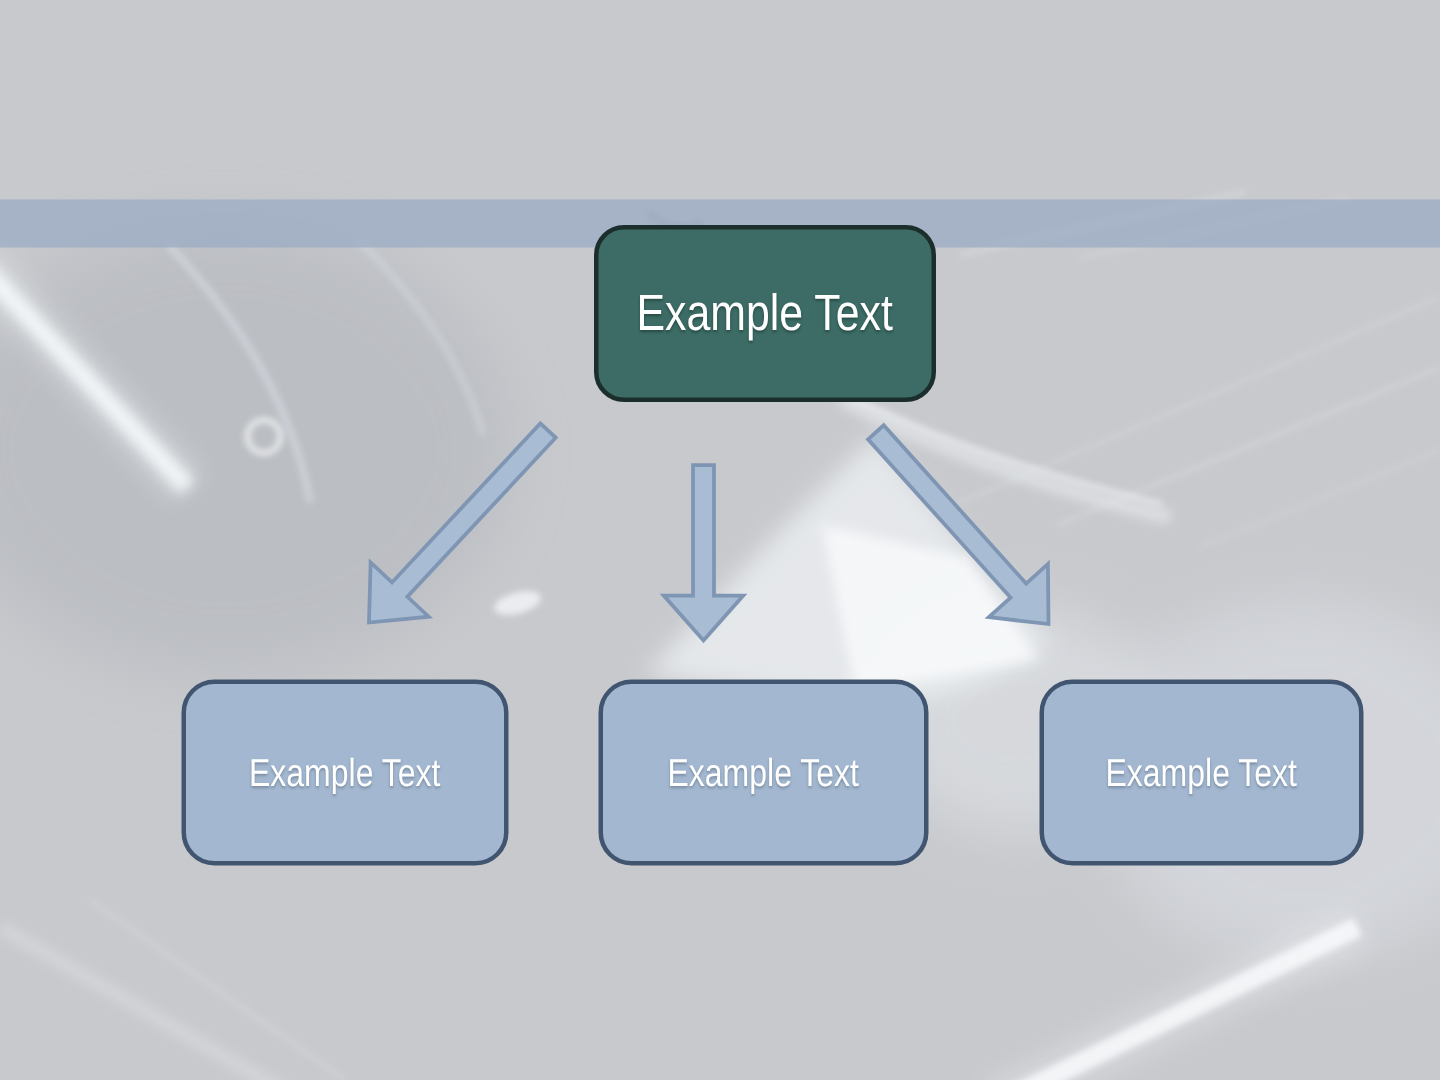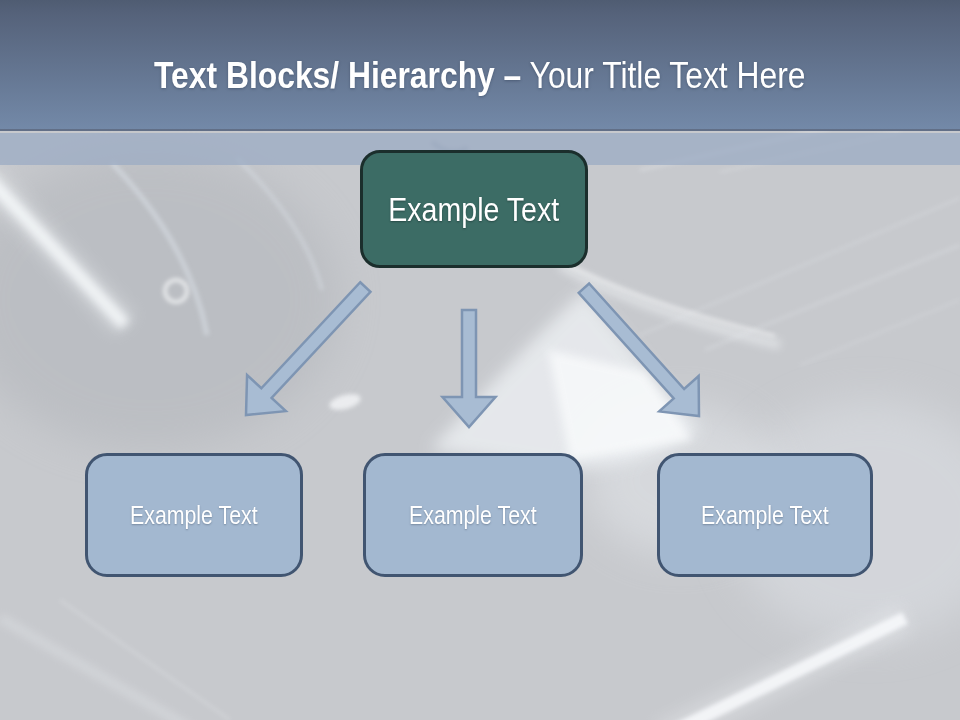--- a/index.html
+++ b/index.html
@@ -17,21 +17,21 @@
         display:flex;align-items:center;justify-content:center;padding-top:22px;box-sizing:border-box;}
   .title{margin:0;white-space:nowrap;font-size:37px;font-weight:400;line-height:1;
         color:var(--title-text,#ffffff);transform:scaleX(0.86);transform-origin:center;
         text-shadow:0 1px 3px rgba(30,40,60,0.35);}
   .t-bold{font-weight:700;}
   .t-reg{font-weight:400;}
 
   .arrows{position:absolute;left:0;top:0;width:960px;height:720px;z-index:3;}
 
   .node{position:absolute;display:flex;align-items:center;justify-content:center;
-        box-sizing:border-box;color:var(--node-text,#ffffff);z-index:4;}
+        box-sizing:border-box;color:var(--node-text,#ffffff);z-index:4;margin-left:36px;}
   .node-label{display:inline-block;white-space:nowrap;transform-origin:center;}
 
   .root{left:360px;top:150px;width:228px;height:118px;border-radius:20px;
         background:var(--root-fill,#3c6c65);border:3px solid var(--root-border,#1b2e2c);}
   .root .node-label{font-size:34px;transform:scaleX(0.84);text-shadow:0 1px 2px rgba(10,25,25,0.4);}
 
   .child{top:453px;height:124px;border-radius:22px;
         background:var(--child-fill,#a3b8d0);border:3px solid var(--child-border,#415571);}
   .child .node-label{font-size:26px;transform:scaleX(0.82);text-shadow:0 1px 2px rgba(40,55,75,0.35);}
   .c1{left:85px;width:218px;}
@@ -82,26 +82,20 @@
       <path d="M 432 142 Q 450 158 468 148" fill="none" stroke="#8b94a3" stroke-width="5" opacity="0.5" filter="url(#b2)"></path>
       <line x1="660" y1="738" x2="905" y2="618" stroke="#fafcfe" stroke-width="30" opacity="0.25" filter="url(#b8)"></line>
       <line x1="660" y1="738" x2="905" y2="618" stroke="#fafcfe" stroke-width="13" opacity="0.8" filter="url(#b2)"></line>
       <line x1="0" y1="618" x2="190" y2="728" stroke="#e3e6ea" stroke-width="9" opacity="0.4" filter="url(#b4)"></line>
       <line x1="60" y1="600" x2="230" y2="720" stroke="#e9ecef" stroke-width="3" opacity="0.25" filter="url(#b2)"></line>
     </g>
   </svg>
 
   <div class="band"></div>
 
-  <header class="titlebar">
-    <h1 class="title">
-      <span class="t-bold">Text Blocks/ Hierarchy –</span>
-      <span class="t-reg">Your Title Text Here</span>
-    </h1>
-  </header>
 
   <svg class="arrows" viewBox="0 0 960 720" aria-hidden="true">
     <path class="arrow-shape" d="M -7 -175 L 7 -175 L 7 -30 L 26.5 -30 L 0 0 L -26.5 -30 L -7 -30 Z" transform="translate(246,415) rotate(43)"></path>
     <path class="arrow-shape" d="M -7 -117 L 7 -117 L 7 -30 L 26.5 -30 L 0 0 L -26.5 -30 L -7 -30 Z" transform="translate(469,427)"></path>
     <path class="arrow-shape" d="M -7 -172 L 7 -172 L 7 -30 L 26.5 -30 L 0 0 L -26.5 -30 L -7 -30 Z" transform="translate(699,416) rotate(-42)"></path>
   </svg>
 
   <div class="node root">
     <span class="node-label">Example Text</span>
   </div>

